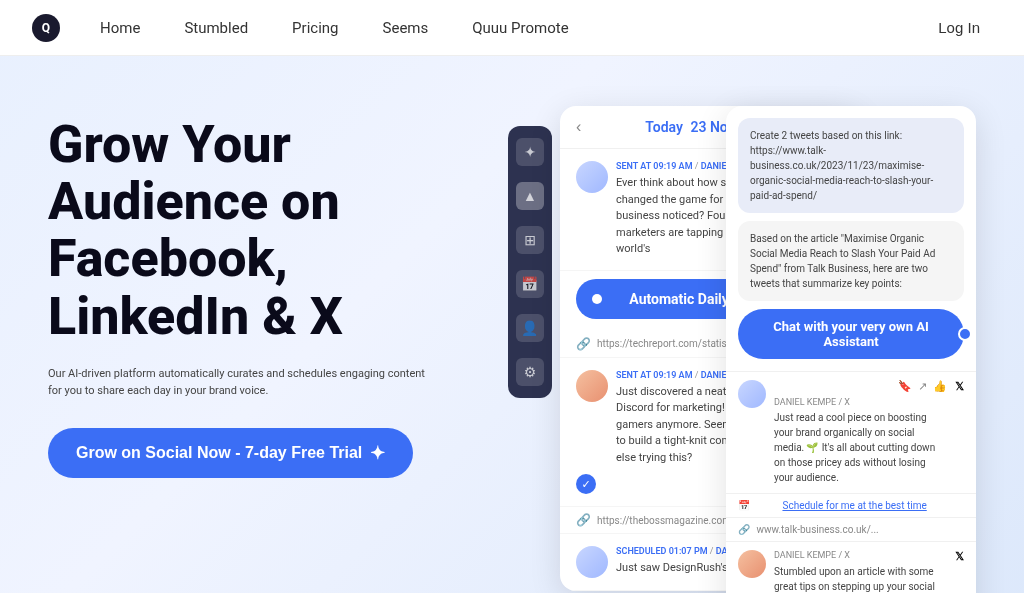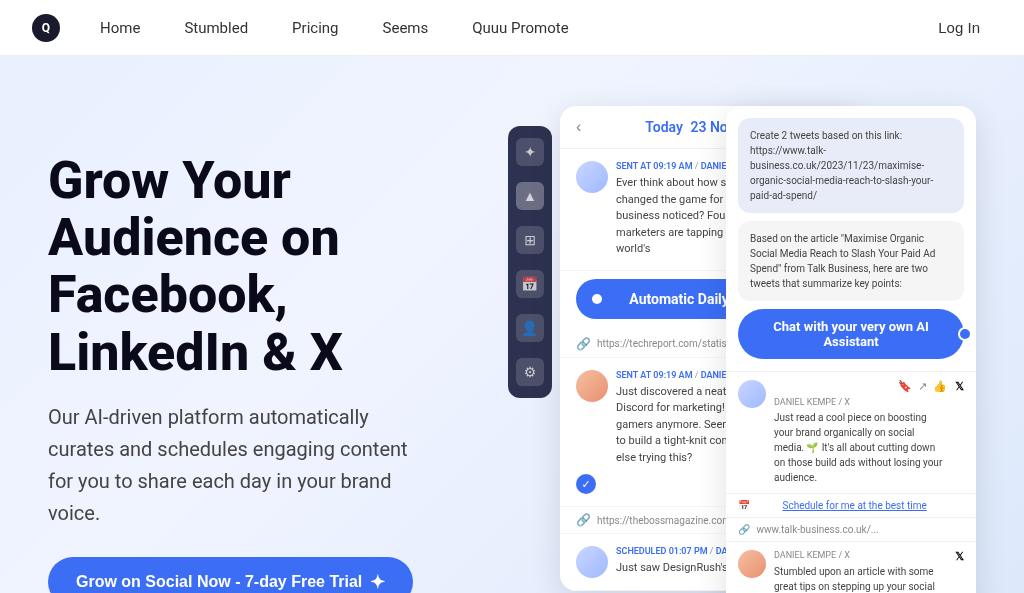--- a/index.html
+++ b/index.html
@@ -59,25 +59,24 @@
       flex: 0 0 420px;
       padding-top: 10px;
     }
 
     .hero-title {
       font-size: 52px;
       font-weight: 800;
       line-height: 1.1;
       color: #0a0a1a;
       margin-bottom: 20px;
-      margin-top: 36px;
     }
 
     .hero-desc {
-      font-size: 20px;
+      font-size: 11px;
       color: #444;
       line-height: 1.6;
       margin-bottom: 28px;
       max-width: 380px;
     }
 
     .btn-cta {
       background: #3b6ef5;
       color: white;
       border: none;
@@ -462,21 +461,21 @@
 
       <div class="chat-post-item">
         <div class="feed-avatar" style="width:28px;height:28px;flex-shrink:0;"></div>
         <div style="flex:1;">
           <div class="icon-actions">
             <span class="icon-action">🔖</span>
             <span class="icon-action">↗</span>
             <span class="icon-action">👍</span>
           </div>
           <div class="chat-post-meta">DANIEL KEMPE / X</div>
-          <div class="chat-post-text">Just read a cool piece on boosting your brand organically on social media. 🌱 It's all about cutting down on those build ads without losing your audience.</div>
+          <div class="chat-post-text">Just read a cool piece on boosting your brand organically on social media. 🌱 It's all about cutting down on those pricey ads without losing your audience.</div>
         </div>
         <div class="x-icon" style="font-size:11px;">𝕏</div>
       </div>
 
       <div class="chat-link-row">
         <span>📅</span>
         <span style="color:#3b6ef5; text-decoration:underline; cursor:pointer;margin-left:26px;">Schedule for me at the best time</span>
       </div>
       <div class="chat-link-row">
         <span>🔗</span>

